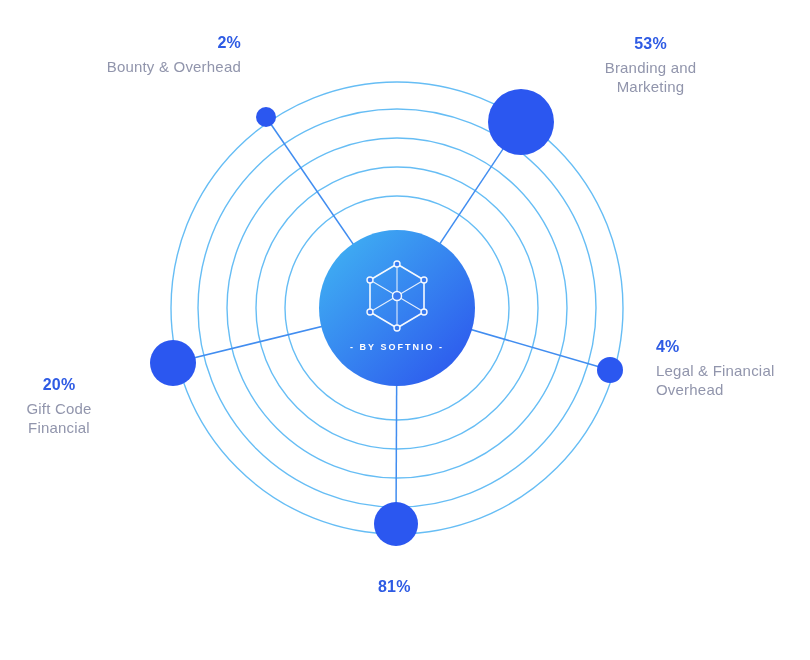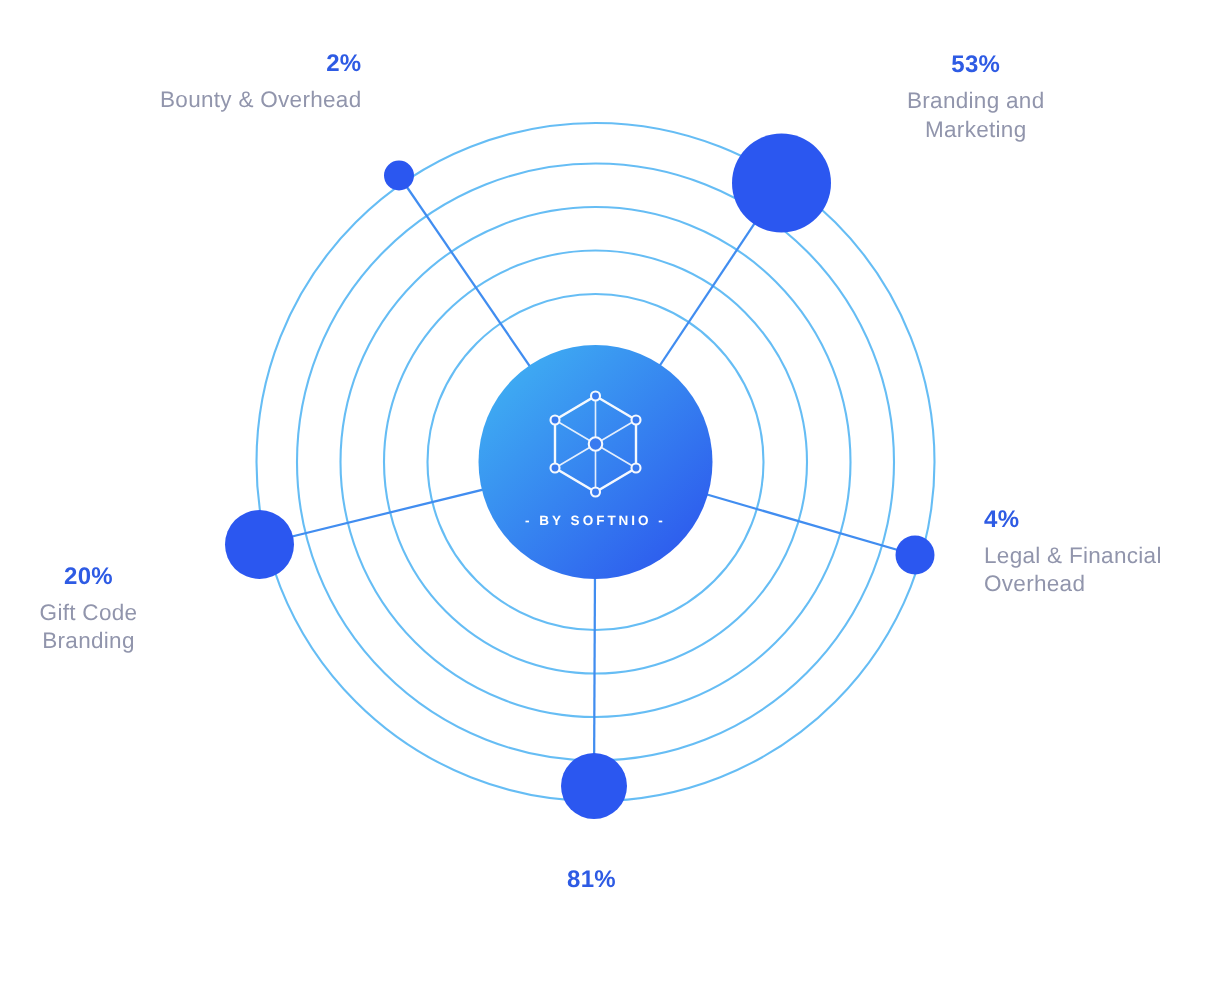--- a/index.html
+++ b/index.html
@@ -125,16 +125,16 @@
     <div class="pct">4%</div>
     <div class="lbl">Legal &amp; Financial Overhead</div>
   </div>
 
   <div class="label-block align-left pos-it">
     <div class="pct">81%</div>
   </div>
 
   <div class="label-block align-center pos-gift">
     <div class="pct">20%</div>
-    <div class="lbl">Gift Code Branding</div>
+    <div class="lbl">Gift Code Financial</div>
   </div>
 
 </div>
 
 </body></html>

